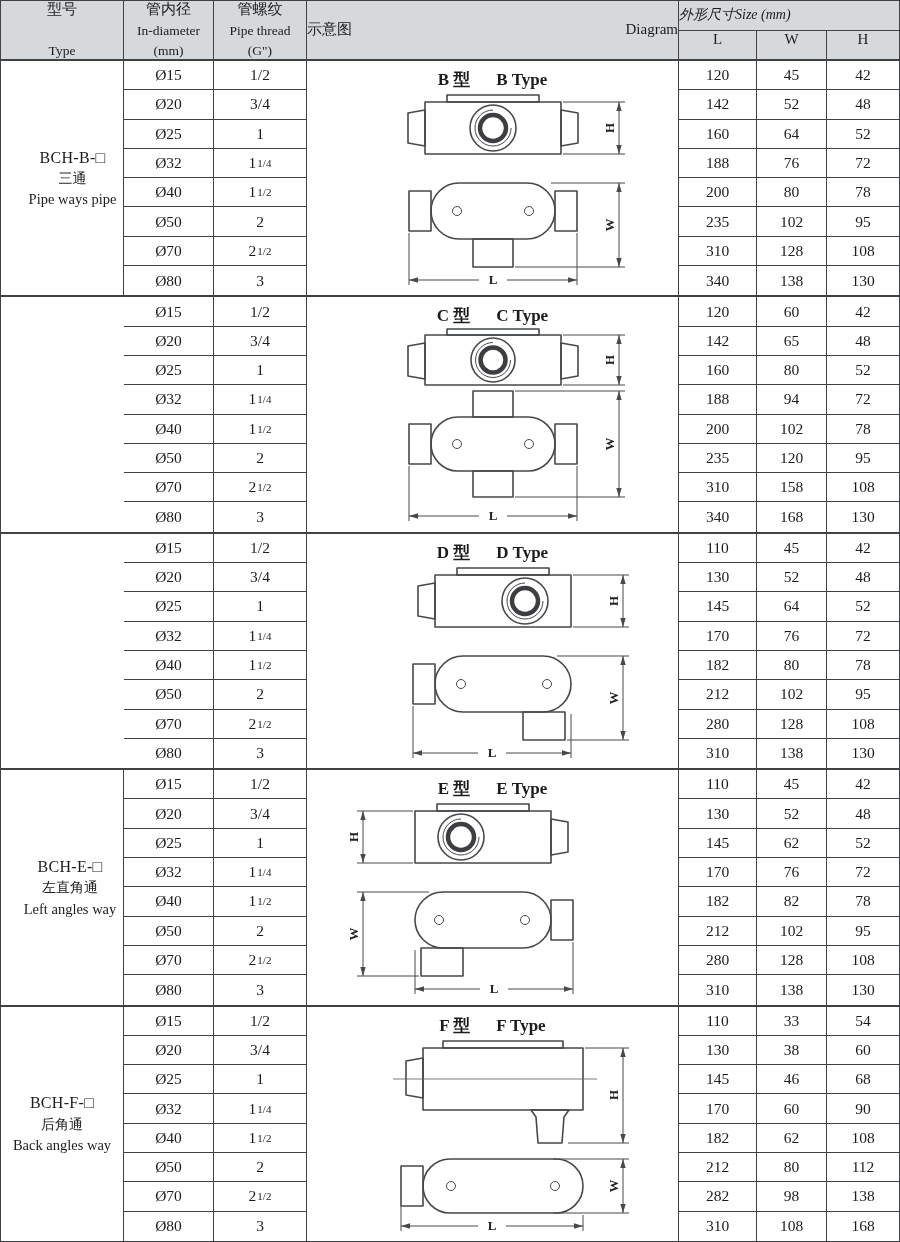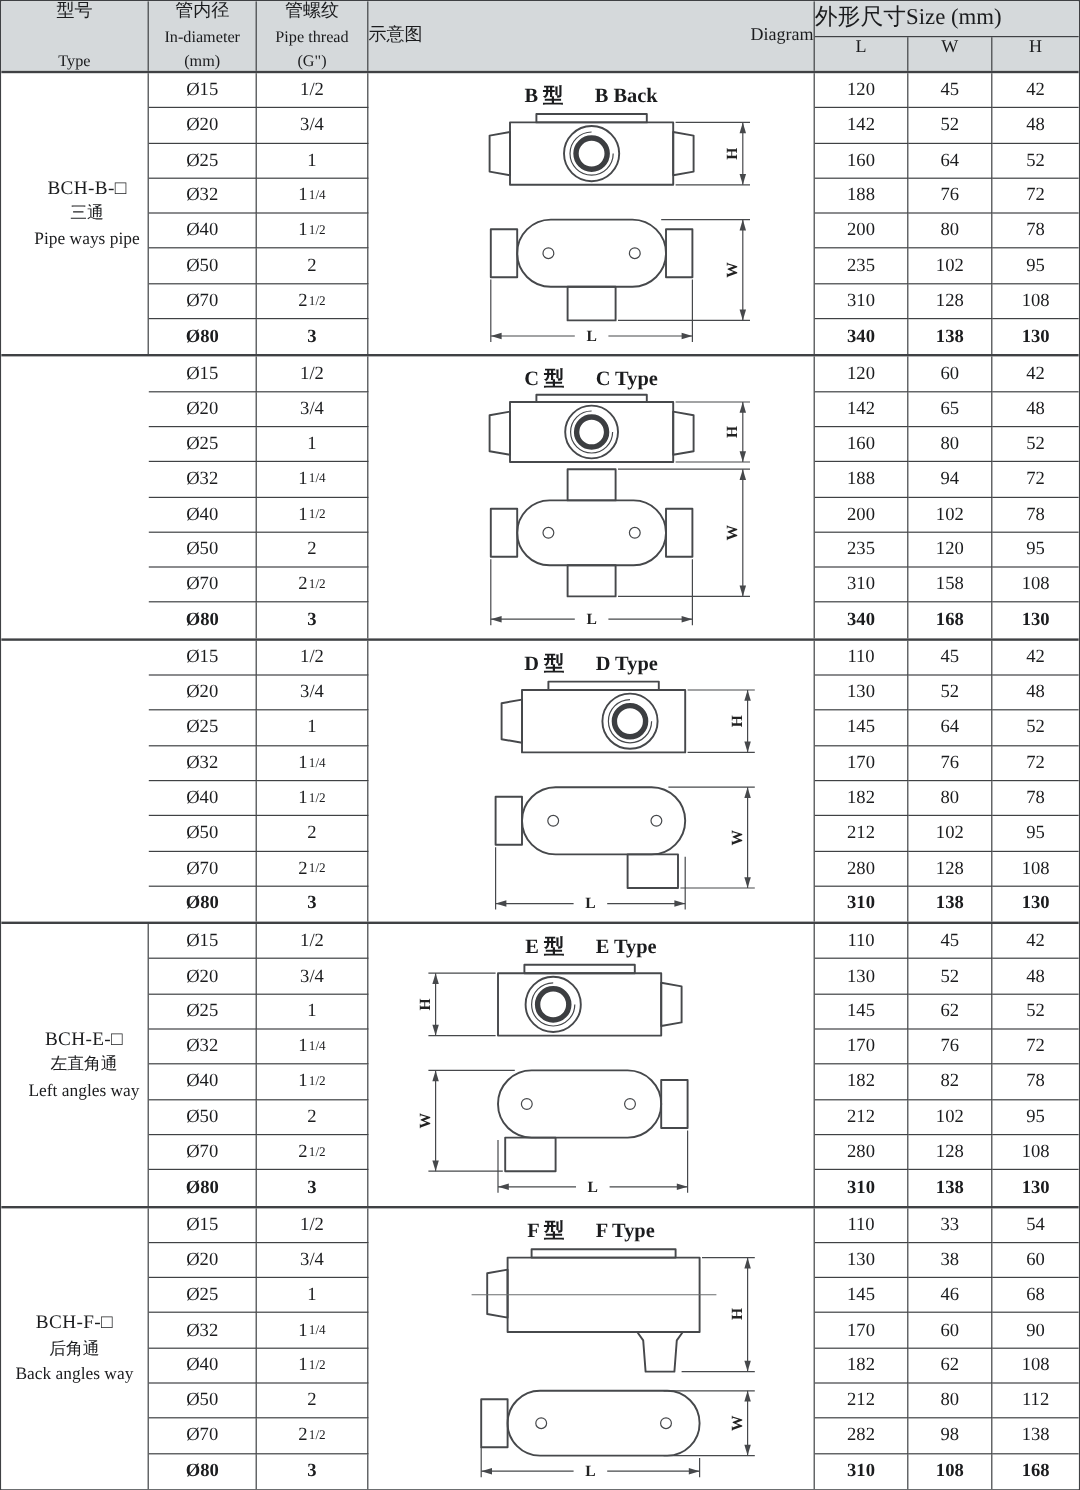--- a/index.html
+++ b/index.html
@@ -28,39 +28,39 @@
     display:flex;flex-direction:column;align-items:center;justify-content:space-between;
     line-height:1.18;text-align:center;
   }
   .hzh{font-size:15px}
   .hen{font-size:13.5px}
   .hsub{font-size:13.5px}
   .h-type{grid-area:1/1/3/2;}
   .h-dia{grid-area:1/2/3/3;}
   .h-thr{grid-area:1/3/3/4;}
   .h-diag{grid-area:1/4/3/5;flex-direction:row;gap:12px;font-size:15px;}
-  .h-size{grid-area:1/5/2/8;border-right:none;border-bottom:1px solid var(--line);font-size:19px;flex-direction:row;}
+  .h-size{grid-area:1/5/2/8;border-right:none;border-bottom:1px solid var(--line);font-size:14px;flex-direction:row;font-style:italic;}
   .h-l{grid-area:2/5/3/6;font-size:15px;}
   .h-w{grid-area:2/6/3/7;font-size:15px;}
   .h-h{grid-area:2/7/3/8;font-size:15px;border-right:none;}
   
   .section{
     display:grid;
     grid-template-columns:123px 90px 93px 372px 78px 70px 1fr;
     grid-auto-rows:29.3px;
     border-top:2px solid var(--line);
     background:#fff;
   }
   .cell{
     border-right:1px solid var(--line);
     border-bottom:1px solid var(--line);
     display:flex;align-items:center;justify-content:center;
     font-size:15.5px;
   }
-  .cell.lastrow{border-bottom:none;font-weight:bold;}
+  .cell.lastrow{border-bottom:none;}
   .cell.lastcol{border-right:none;}
   .type-cell{
     border-bottom:none;flex-direction:column;line-height:1.45;text-align:center;
   }
   .model{font-size:16px;letter-spacing:.3px;}
   .tzh{font-size:14px;}
   .ten{font-size:14.5px;}
   .diagram-cell{
     border-bottom:none;flex-direction:column;justify-content:flex-start;
     padding-top:8px;box-sizing:border-box;
@@ -115,21 +115,21 @@
   <div id="sections">
       <div class="section">
         <div class="cell type-cell" style="grid-area: 1 / 1 / span 8 / 2; padding-left: 21px;">
           <span class="model">BCH-B-□</span>
           <span class="tzh">三通</span>
           <span class="ten">Pipe ways pipe</span>
         </div>
         <div class="cell diagram-cell" style="grid-area: 1 / 4 / span 8 / 5;">
           <div class="dlabel">
             <span>B 型</span>
-            <span>B Back</span>
+            <span>B Type</span>
           </div>
           <svg viewBox="0 0 372 196" width="372" height="196">
     <g>
       <rect class="p" x="140" y="4" width="92" height="7"></rect>
       <rect class="p" x="118" y="11" width="136" height="52"></rect>
       <polygon class="p" points="118,19 101,22 101,52 118,55"></polygon>
       <polygon class="p" points="254,19 271,22 271,52 254,55"></polygon>
       <circle class="p" cx="186" cy="37" r="23"></circle>
       <path class="d" d="M186,19 A18,18 0 1 0 204,37"></path>
       <circle class="ring" cx="186" cy="37" r="13"></circle>

